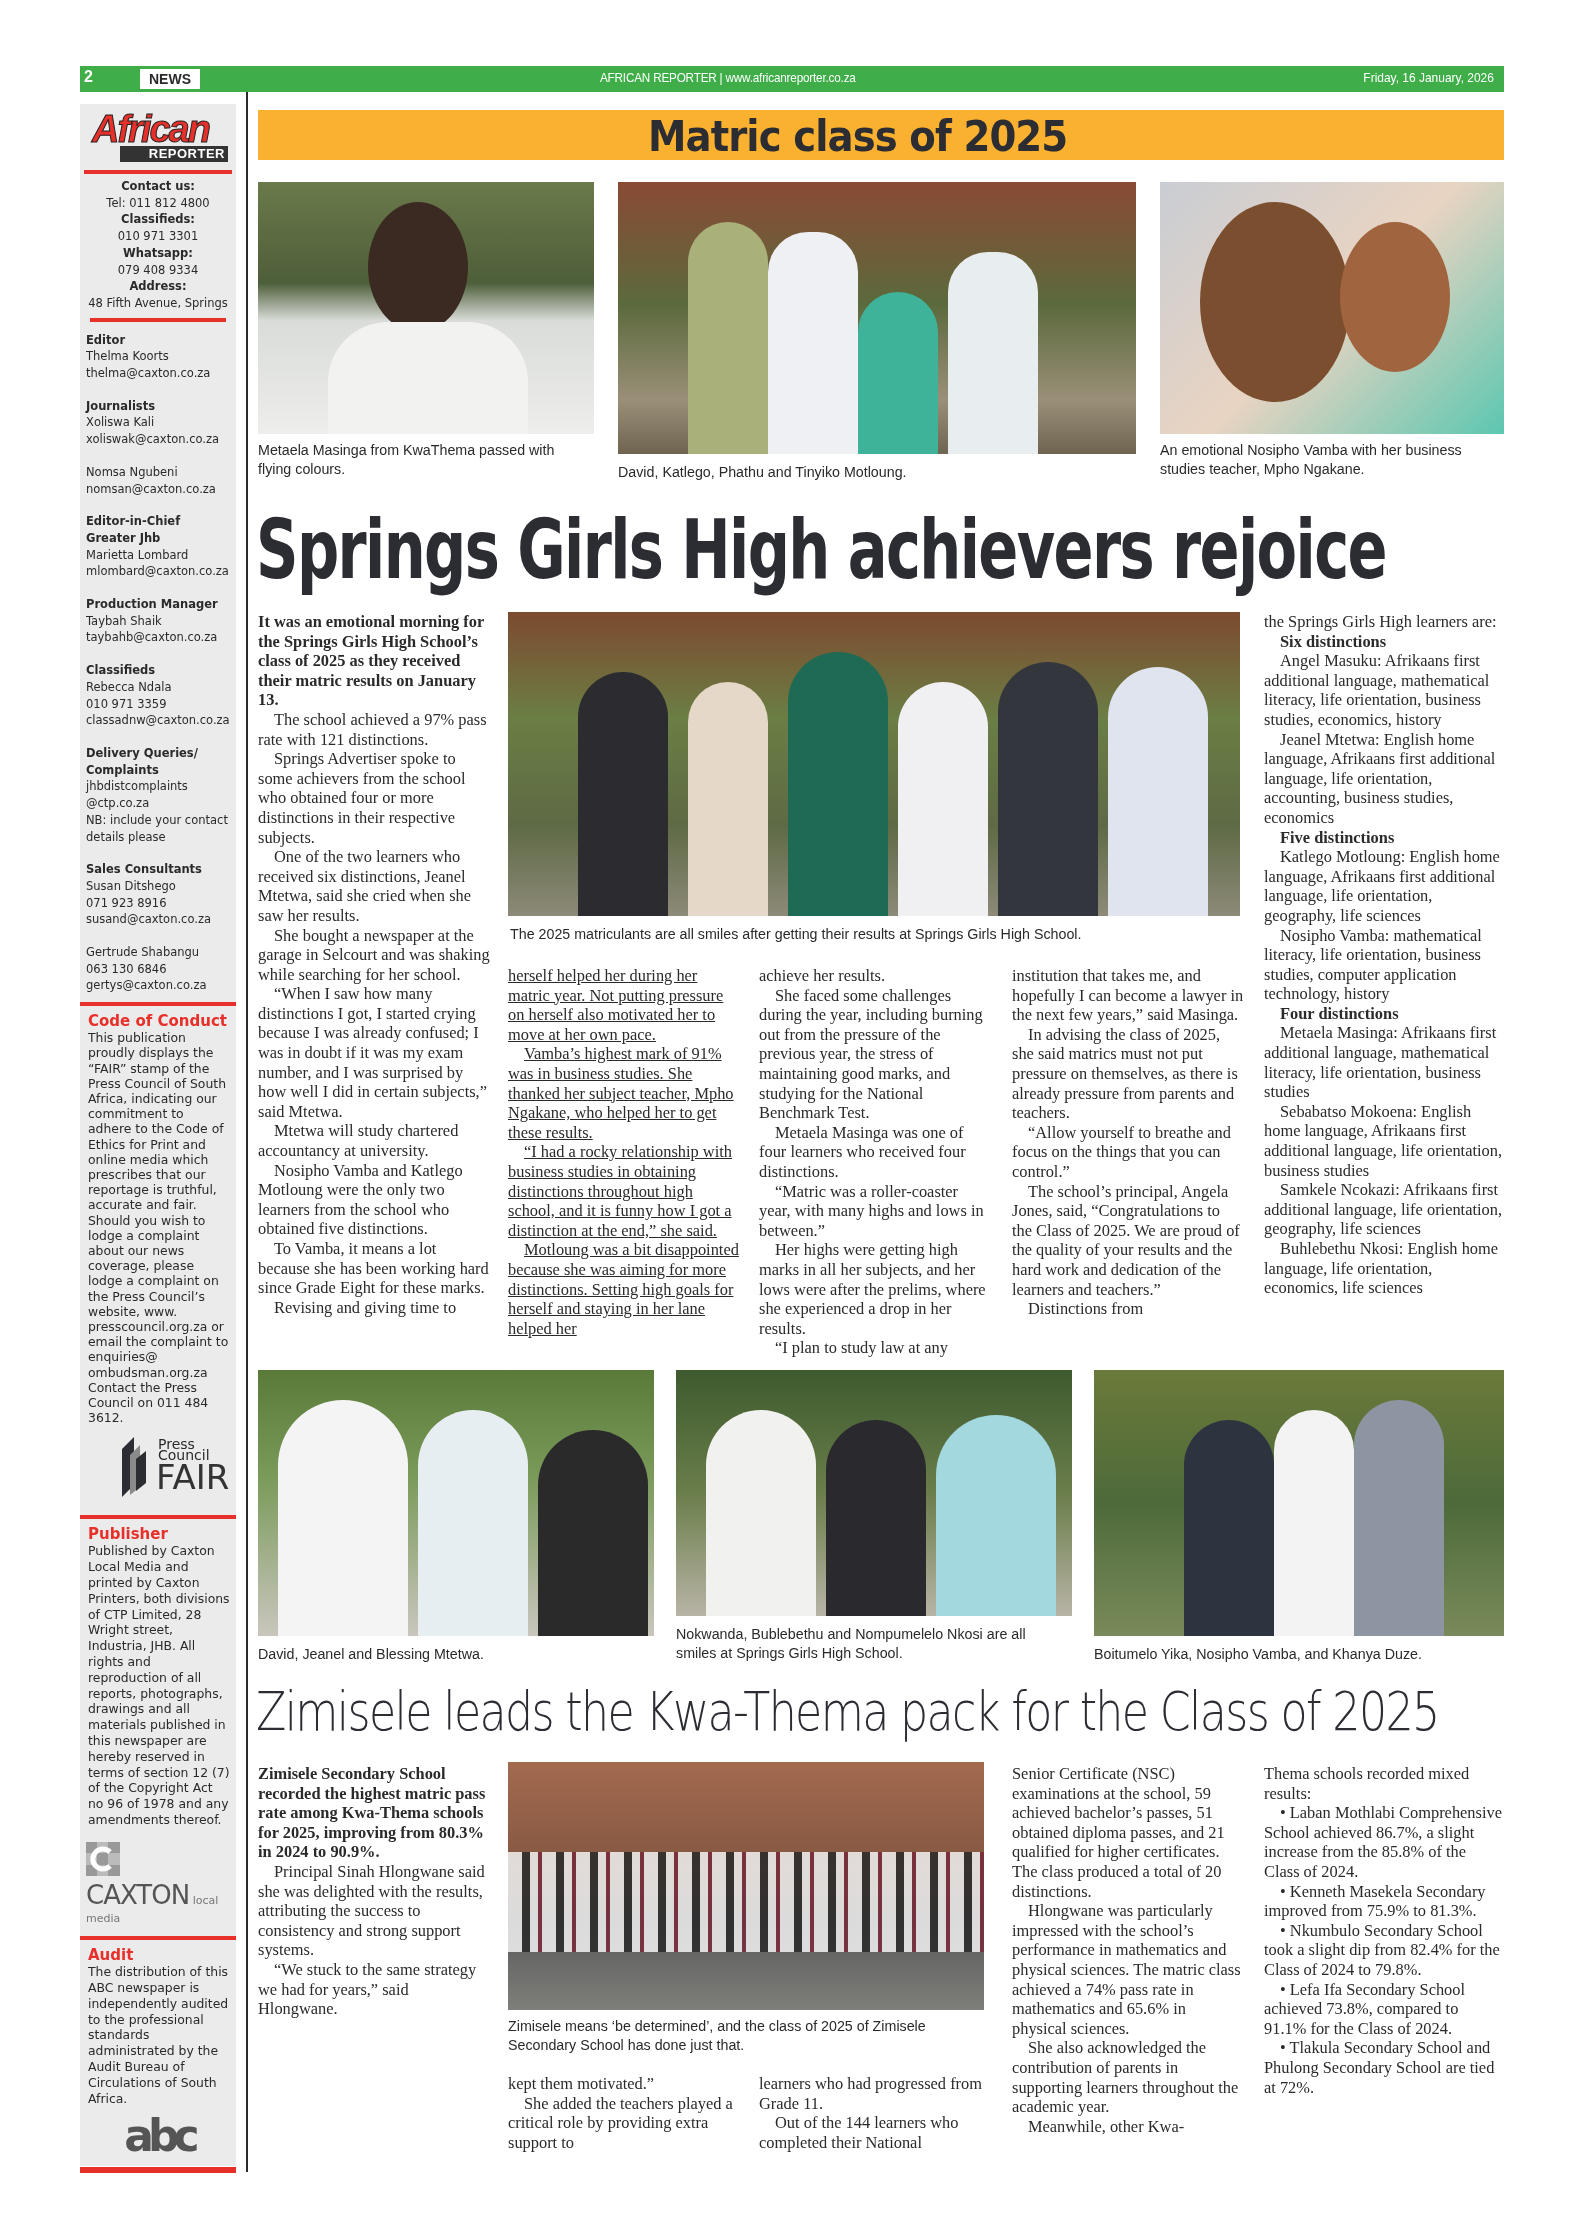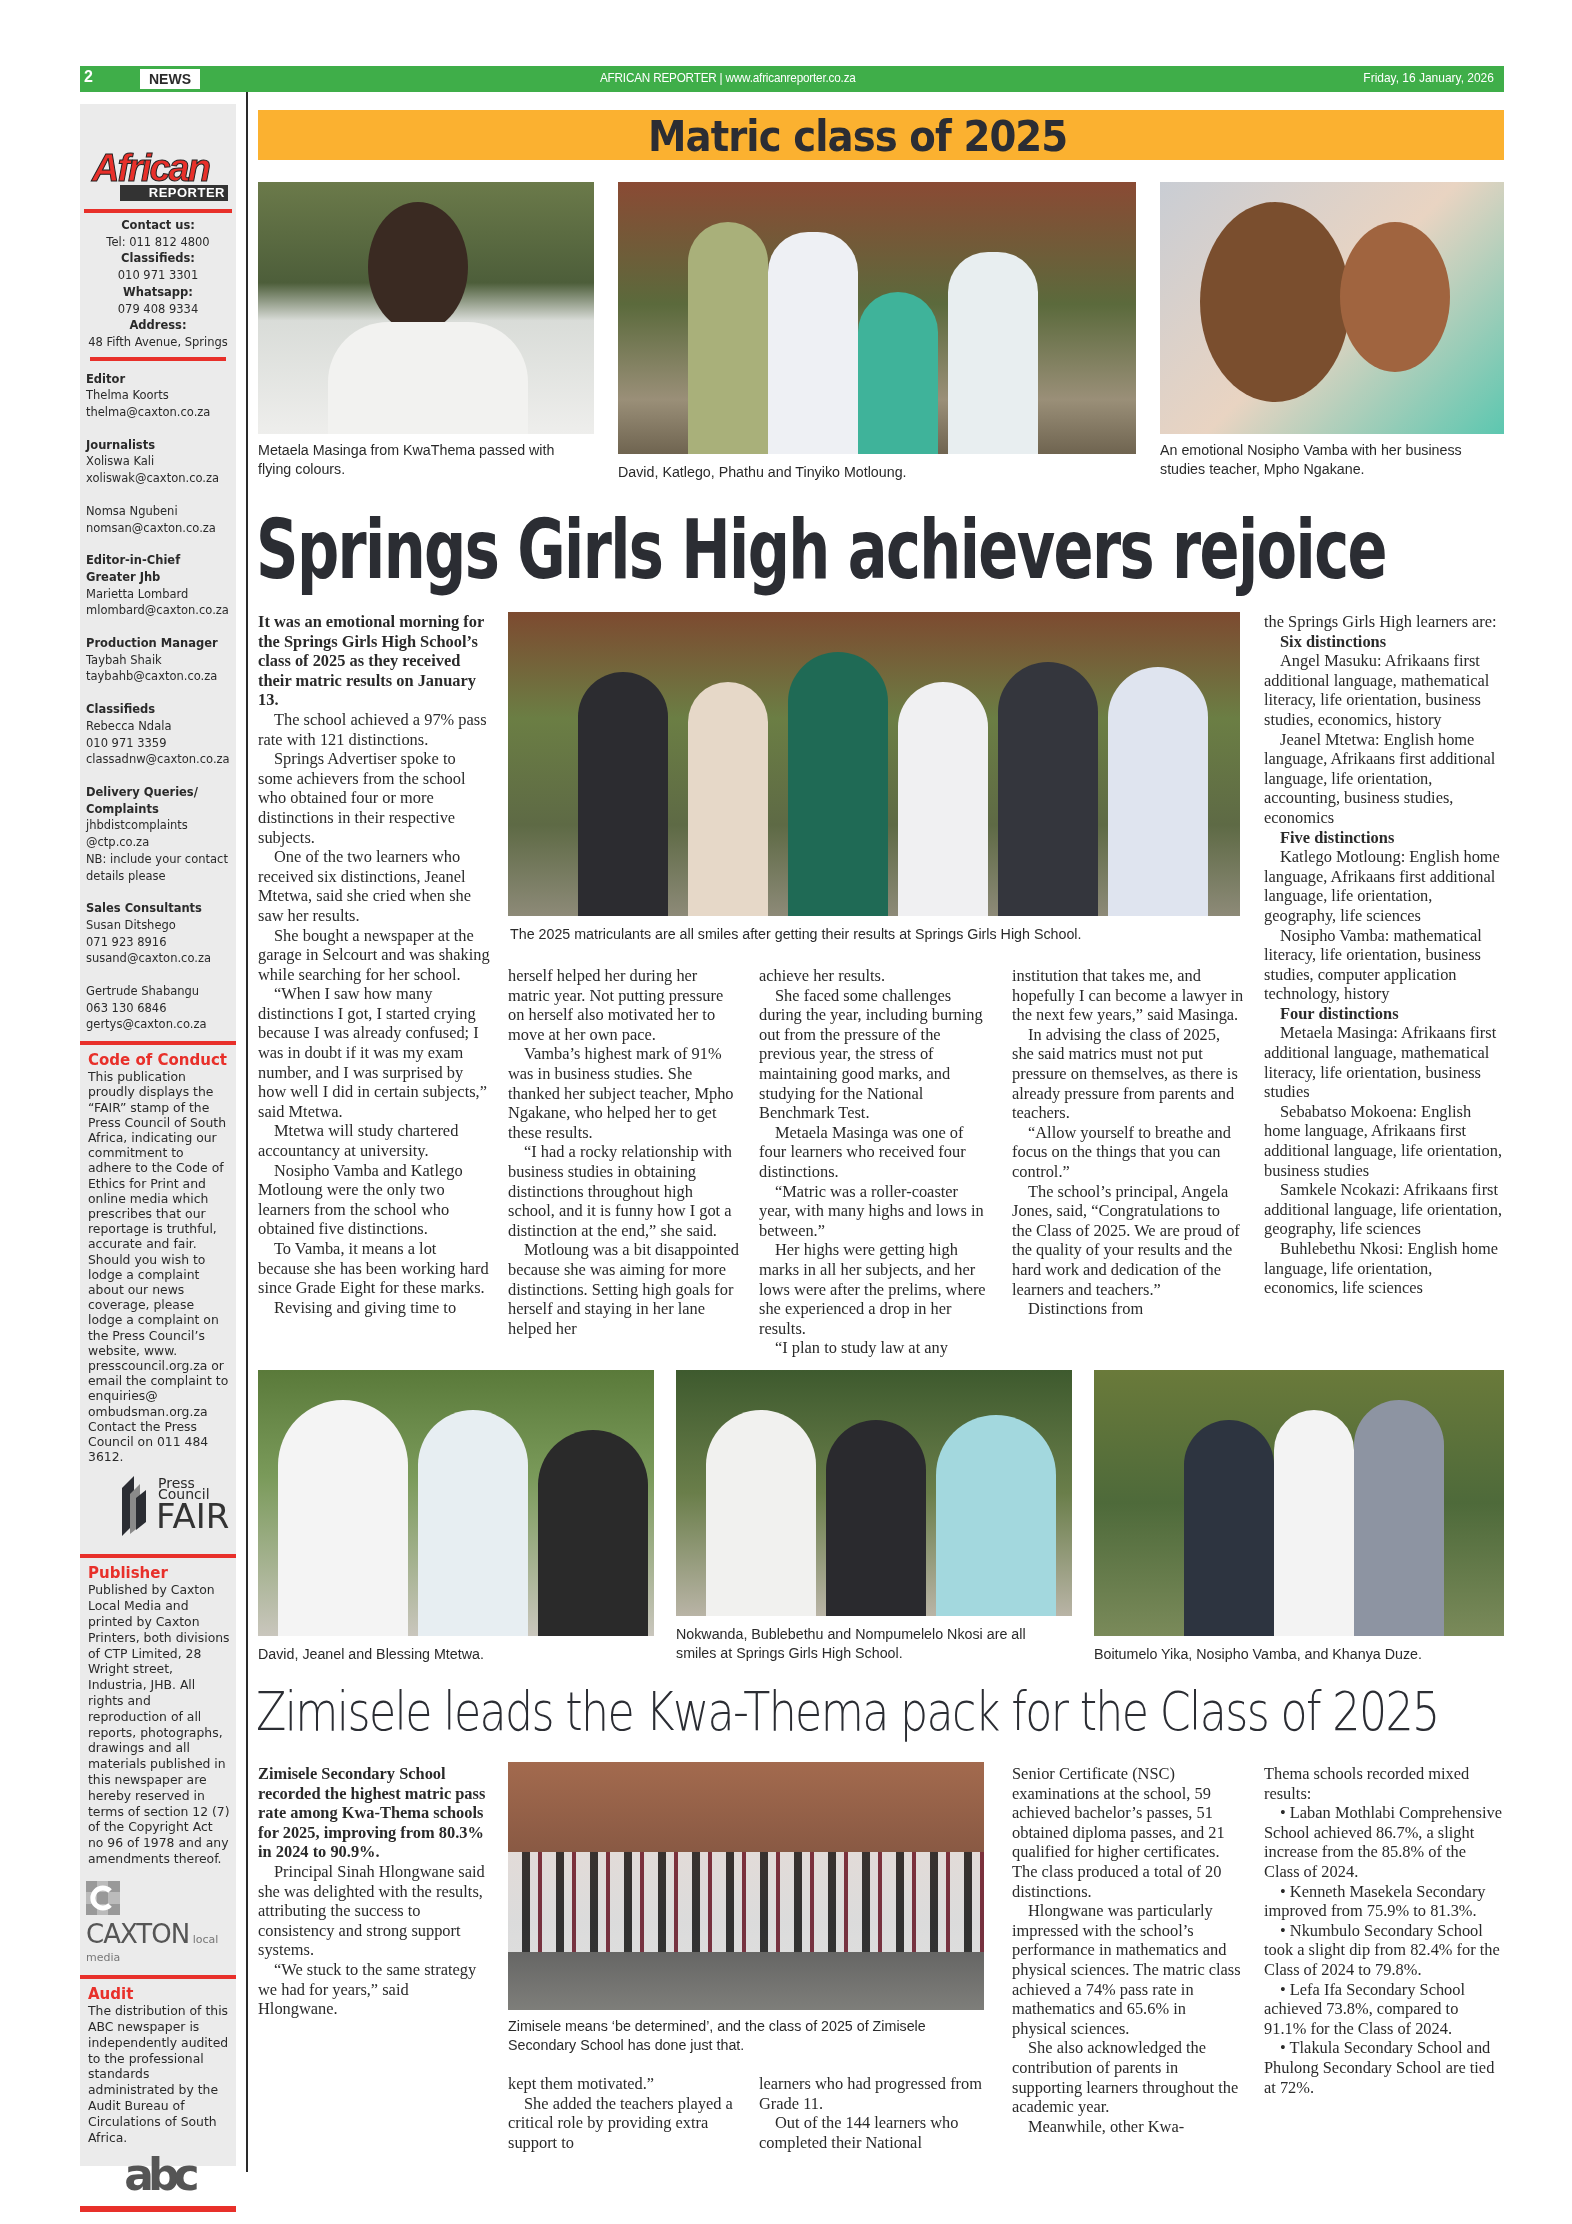--- a/index.html
+++ b/index.html
@@ -57,21 +57,21 @@
 
 <div class="topbar">
   <span class="pnum">2</span>
   <span class="section">NEWS</span>
   <span class="masthead">AFRICAN REPORTER | www.africanreporter.co.za</span>
   <span class="date">Friday, 16 January, 2026</span>
 </div>
 <div class="vrule"></div>
 
 <aside class="sidebar">
-  <div style="position:relative;height:66px;margin-top:39px;">
+  <div style="position:relative;height:66px;">
     <div class="logo">
       <span class="africa">African</span>
       <span class="reporter">REPORTER</span>
     </div>
   </div>
   <div class="redrule"></div>
   <div class="contact">
     <b>Contact us:</b>
     <span>Tel:  011 812 4800</span>
     <b>Classifieds:</b>
@@ -215,21 +215,21 @@
   <p>The school achieved a 97% pass rate with 121 distinctions.</p>
   <p>Springs Advertiser spoke to some achievers from the school who obtained four or more distinctions in their respective subjects.</p>
   <p>One of the two learners who received six distinctions, Jeanel Mtetwa, said she cried when she saw her results.</p>
   <p>She bought a newspaper at the garage in Selcourt and was shaking while searching for her school.</p>
   <p>“When I saw how many distinctions I got, I started crying because I was already confused; I was in doubt if it was my exam number, and I was surprised by how well I did in certain subjects,” said Mtetwa.</p>
   <p>Mtetwa will study chartered accountancy at university.</p>
   <p>Nosipho Vamba and Katlego Motloung were the only two learners from the school who obtained five distinctions.</p>
   <p>To Vamba, it means a lot because she has been working hard since Grade Eight for these marks.</p>
   <p>Revising and giving time to</p>
 </div>
-<div class="col" style="left:508px;top:966px;width:232px;">
+<div class="col" style="left:508px;top:966px;width:232px;text-decoration:underline;">
   <p class="noind">herself helped her during her matric year. Not putting pressure on herself also motivated her to move at her own pace.</p>
   <p>Vamba’s highest mark of 91% was in business studies. She thanked her subject teacher, Mpho Ngakane, who helped her to get these results.</p>
   <p>“I had a rocky relationship with business studies in obtaining distinctions throughout high school, and it is funny how I got a distinction at the end,” she said.</p>
   <p>Motloung was a bit disappointed because she was aiming for more distinctions. Setting high goals for herself and staying in her lane helped her</p>
 </div>
 <div class="col" style="left:759px;top:966px;width:232px;">
   <p class="noind">achieve her results.</p>
   <p>She faced some challenges during the year, including burning out from the pressure of the previous year, the stress of maintaining good marks, and studying for the National Benchmark Test.</p>
   <p>Metaela Masinga was one of four learners who received four distinctions.</p>
   <p>“Matric was a roller-coaster year, with many highs and lows in between.”</p>

